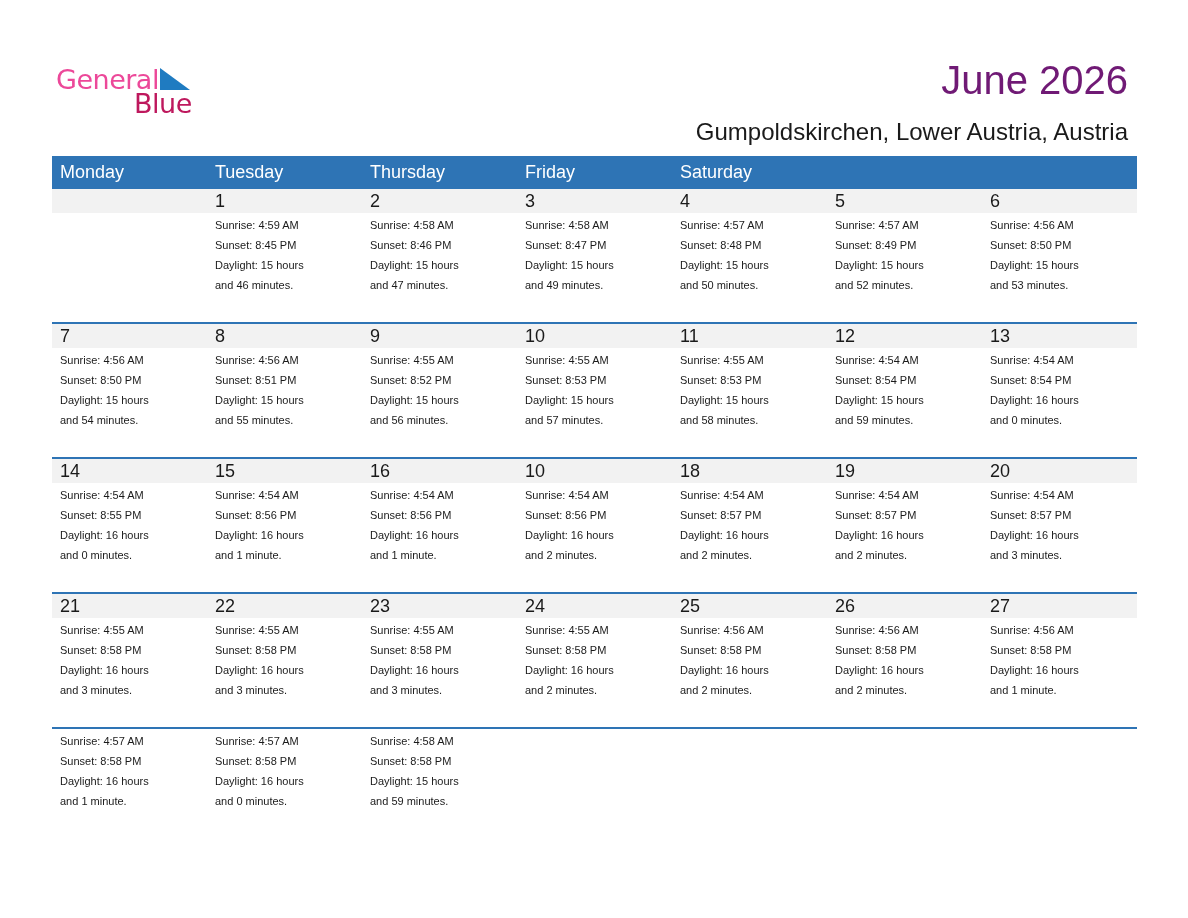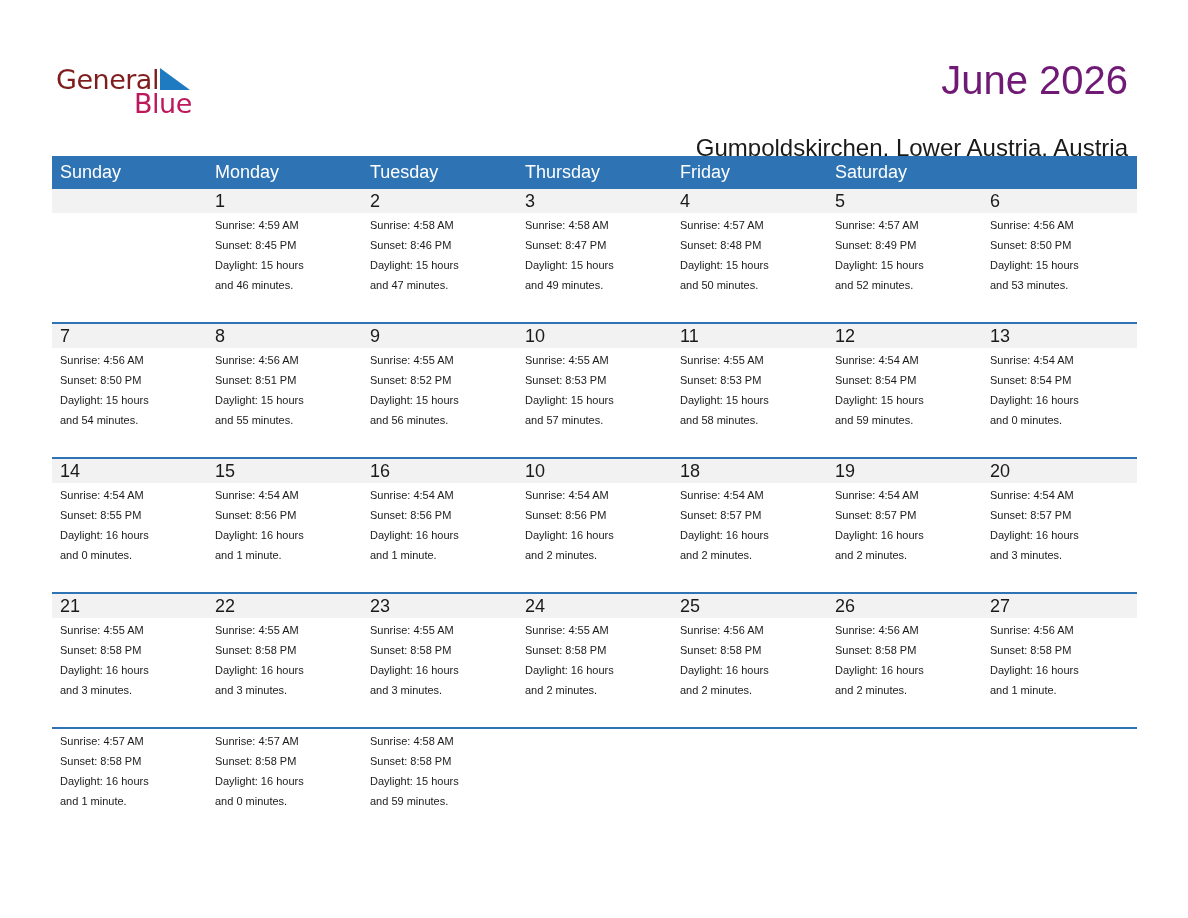--- a/index.html
+++ b/index.html
@@ -1,22 +1,22 @@
 <!DOCTYPE html>
 <html><head>
 <meta charset="utf-8">
 <style>
   html, body { margin:0; padding:0; background:#ffffff; }
   body { width:1188px; height:918px; position:relative; font-family:"Liberation Sans", sans-serif; color:#1a1a1a; overflow:hidden; }
   .logo { position:absolute; left:56px; top:64px; width:140px; height:56px; }
-  .logo-general { position:absolute; left:0; top:0; font-family:"DejaVu Sans", sans-serif; font-size:27px; color:#7f1d1d; letter-spacing:-0.5px; }
+  .logo-general { position:absolute; left:0; top:0; font-family:"DejaVu Sans", sans-serif; font-size:27px; color:#ec4899; letter-spacing:-0.5px; }
   .logo-blue { position:absolute; left:78px; top:24px; font-family:"DejaVu Sans", sans-serif; font-size:27px; color:#be185d; letter-spacing:-0.5px; }
   .logo-tri { position:absolute; left:104px; top:4px; width:0; height:0; border-left:30px solid transparent; border-bottom:22px solid #1f7bc1; transform:scaleX(-1); }
   .title { position:absolute; right:60px; top:58px; font-size:40px; color:#701a75; }
-  .subtitle { position:absolute; right:60px; top:118px; font-size:24px; color:#1a1a1a;margin-top:16px; }
+  .subtitle { position:absolute; right:60px; top:118px; font-size:24px; color:#1a1a1a; }
   .cal { position:absolute; left:52px; top:156px; width:1085px; }
   .head { display:flex; background:#2e74b5; height:33px; }
   .head div { width:155px; color:#ffffff; font-size:18px; line-height:33px; padding-left:8px; box-sizing:border-box; }
   .week { border-top:2px solid #2e74b5; }
   .week.first { border-top:none; }
   .numrow { display:flex; background:#f2f2f2; height:24px; }
   .numrow div { width:155px; font-size:18px; line-height:24px; padding-left:8px; box-sizing:border-box; }
   .inforow { display:flex; height:109px; }
   .inforow .cell { width:155px; padding-left:8px; box-sizing:border-box; font-size:11px; line-height:20px; padding-top:2px; }
 </style>
@@ -26,21 +26,20 @@
 <div class="logo">
   <span class="logo-general">General</span>
   <span class="logo-tri"></span>
   <span class="logo-blue">Blue</span>
 </div>
 <div class="title">June 2026</div>
 <div class="subtitle">Gumpoldskirchen, Lower Austria, Austria</div>
 
 <div class="cal">
   <div class="head" id="head">
-      <div>Sunday</div>
       <div>Monday</div>
       <div>Tuesday</div>
       <div>Thursday</div>
       <div>Friday</div>
       <div>Saturday</div>
     </div>
   <div id="weeks">
       <div class="week first">
         <div class="numrow">
           <div></div>

